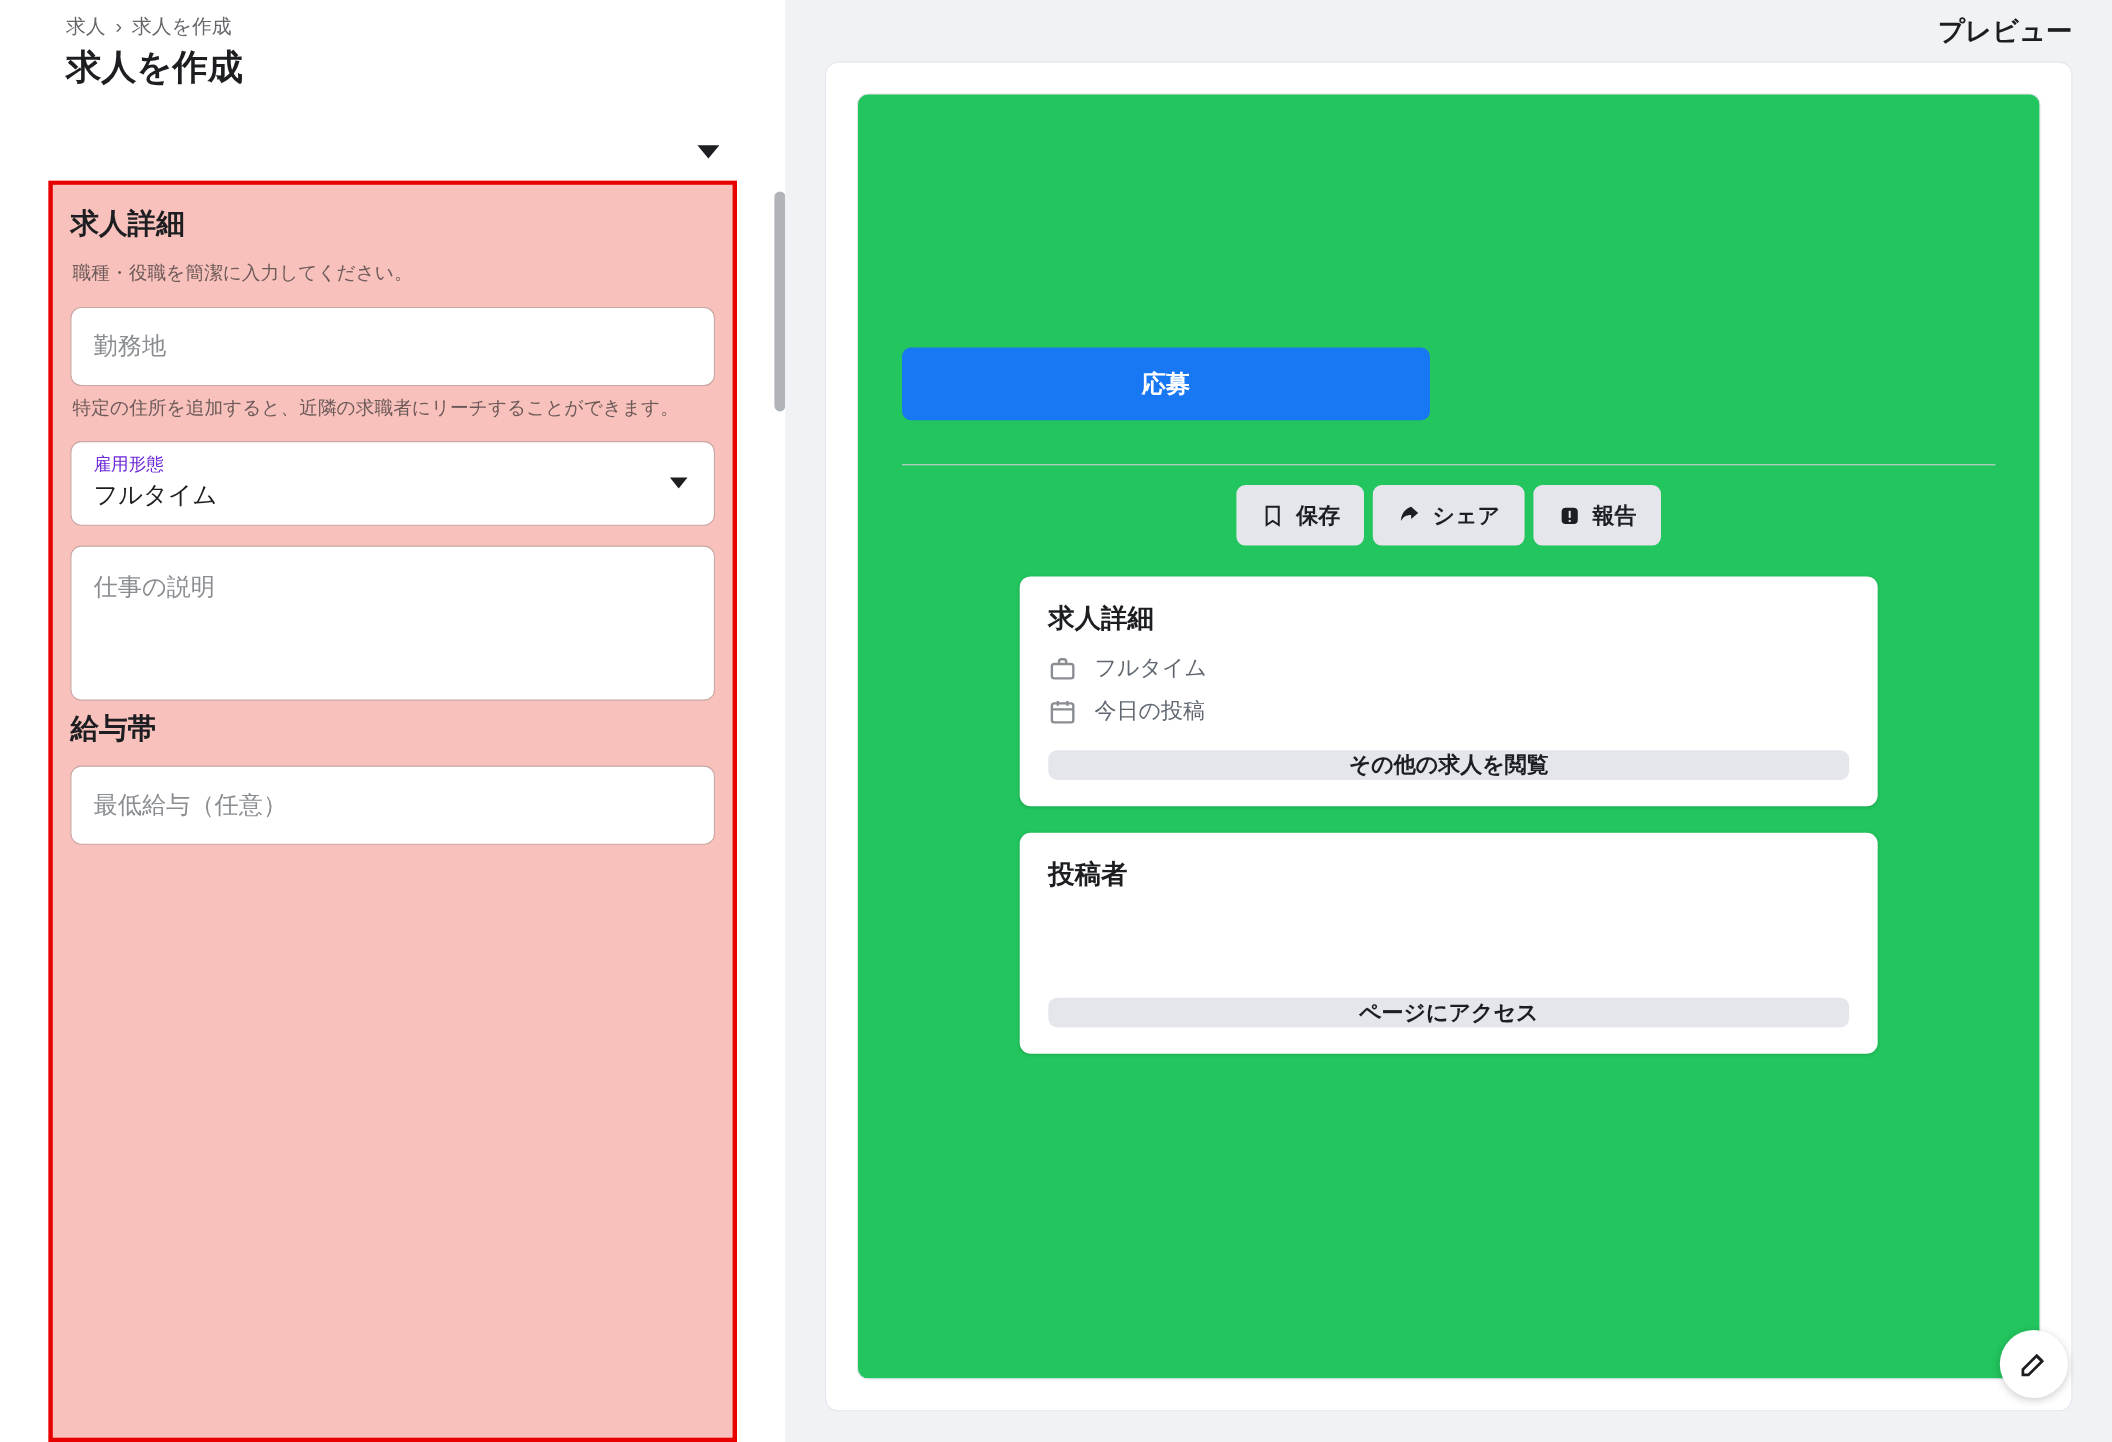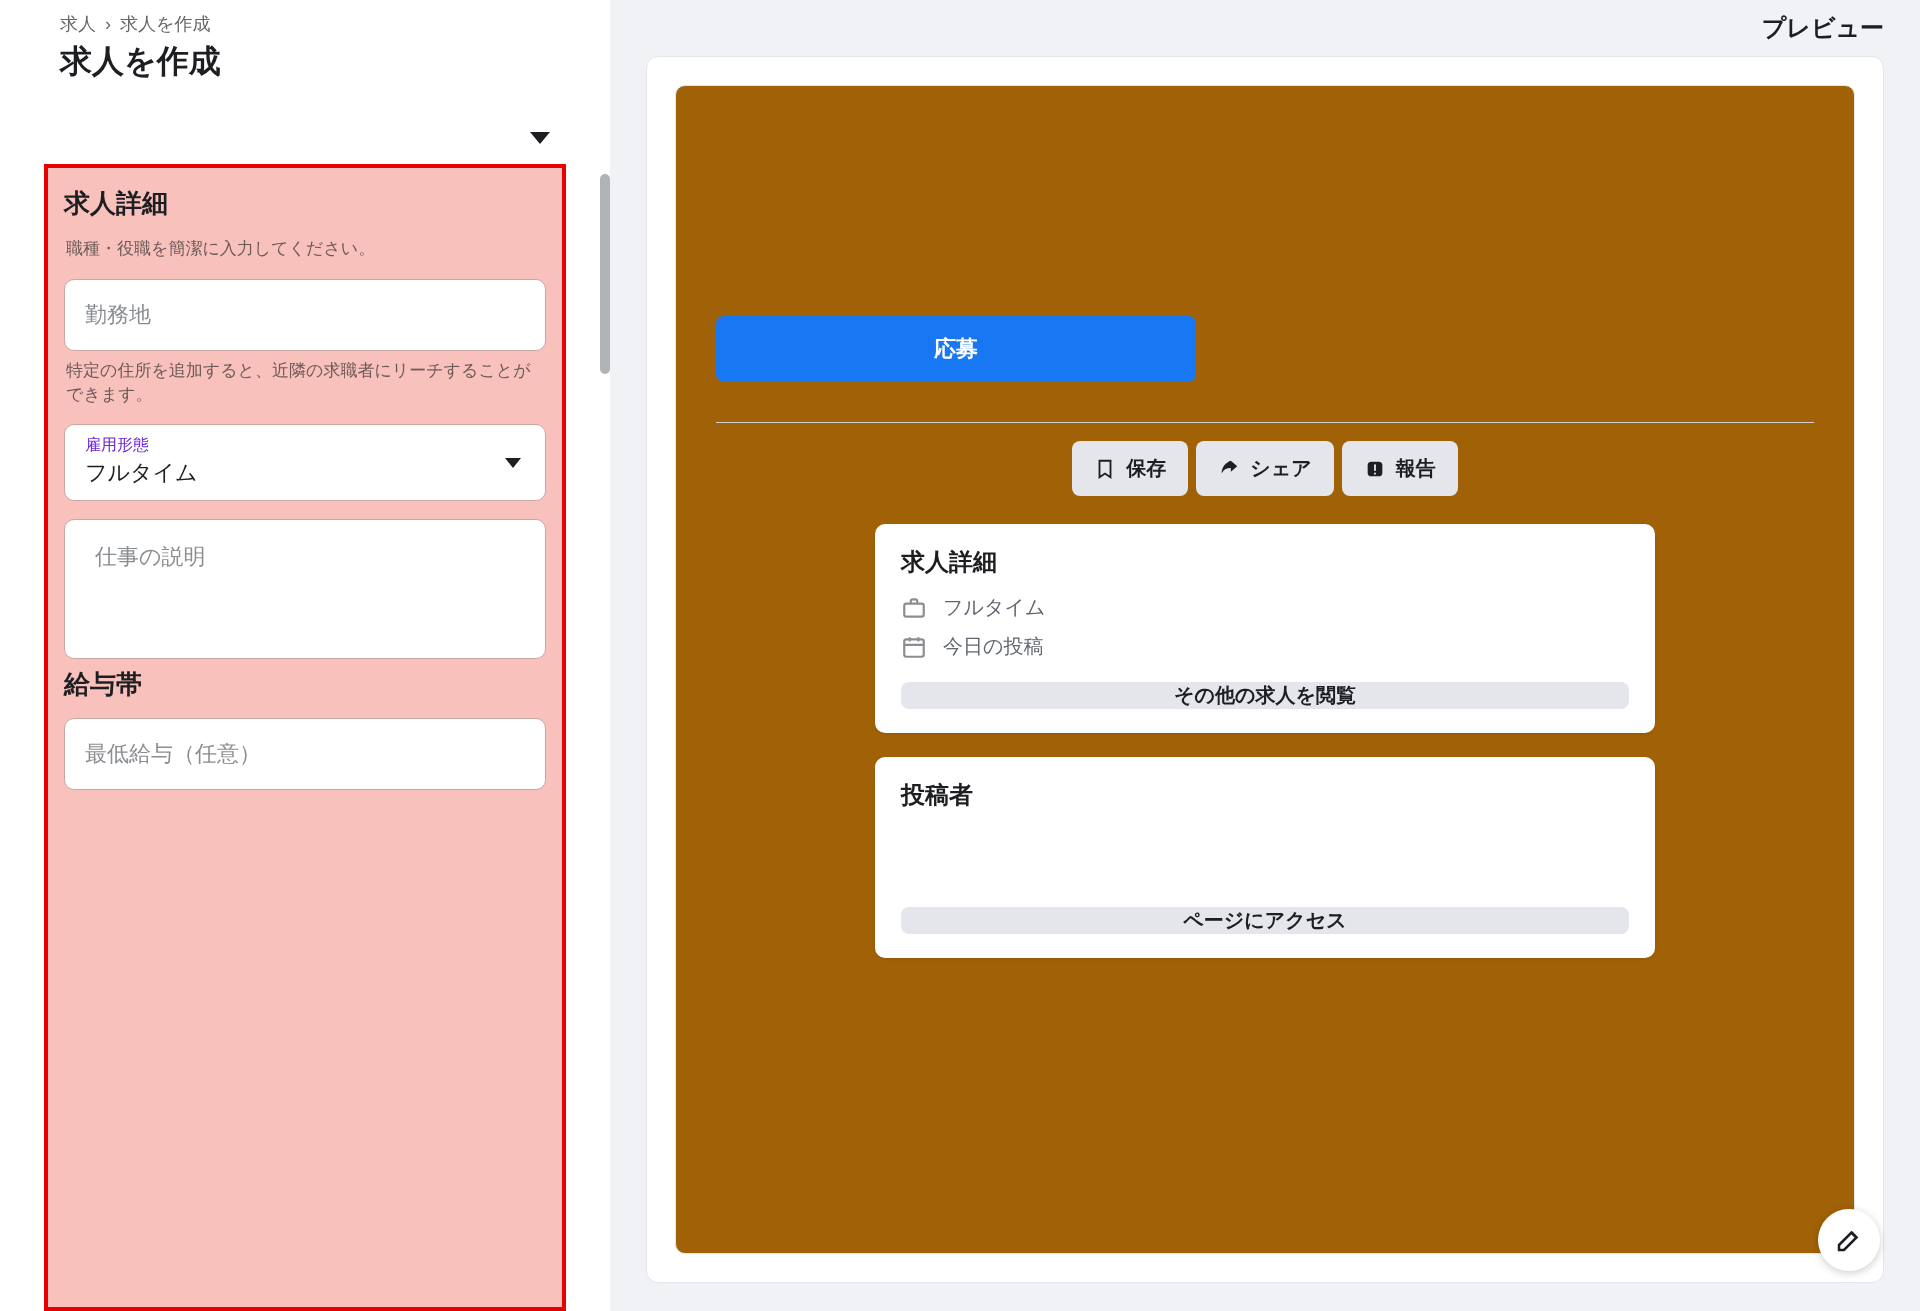--- a/index.html
+++ b/index.html
@@ -9,21 +9,21 @@
     color: #1c1e21;
     width: 1920px;
     height: 1311px;
   }
   .app {
     display: flex;
     height: 100%;
   }
   
   .sidebar {
-    width: 610px;
+    width: 714px;
     height: 100%;
     display: flex;
     flex-direction: column;
     position: relative;
   }
   .sidebar-header {
     padding: 12px 60px 0 60px;
   }
   .breadcrumb {
     font-size: 18px;
@@ -105,21 +105,21 @@
     border: none;
     outline: none;
     background: transparent;
     font-size: 22px;
     color: #1c1e21;
   }
   .field input::placeholder, .field textarea::placeholder {
     color: #8a8d91;
   }
   .field.textarea { padding: 22px 20px; }
-  .field textarea { resize: none; height: 90px; margin-left: 10px; }
+  .field textarea { resize: none; height: 90px; }
   .helper-text {
     font-size: 17px;
     color: #6b5a59;
     margin: 0 2px 18px 2px;
     line-height: 1.4;
   }
   .primary-next {
     background: #3649b5;
     color: #fff;
     font-size: 22px;
@@ -155,21 +155,21 @@
     text-align: right;
   }
   .preview-outer {
     flex: 1;
     background: #fff;
     border-radius: 12px;
     border: 1px solid #e4e6eb;
     padding: 28px;
   }
   .preview-inner {
-    background: #a16207;
+    background: #22c55e;
     border: 1px solid #e4e6eb;
     border-radius: 10px;
     padding: 30px 40px;
     height: 100%;
     display: flex;
     flex-direction: column;
   }
   .hero {
     height: 200px;
   }

